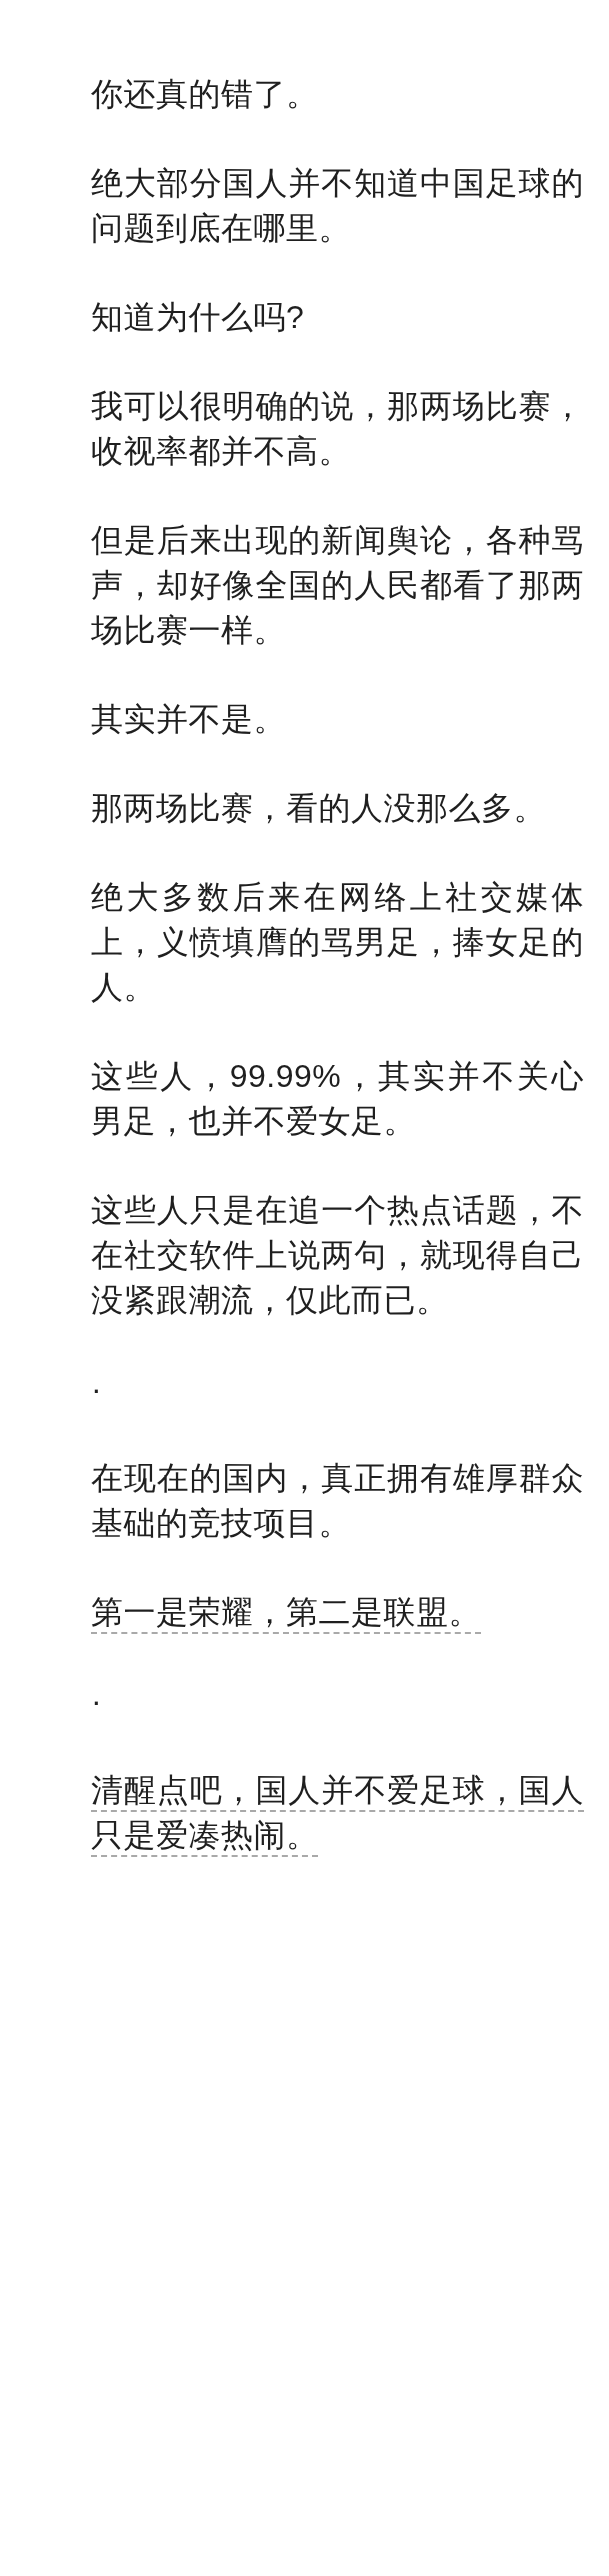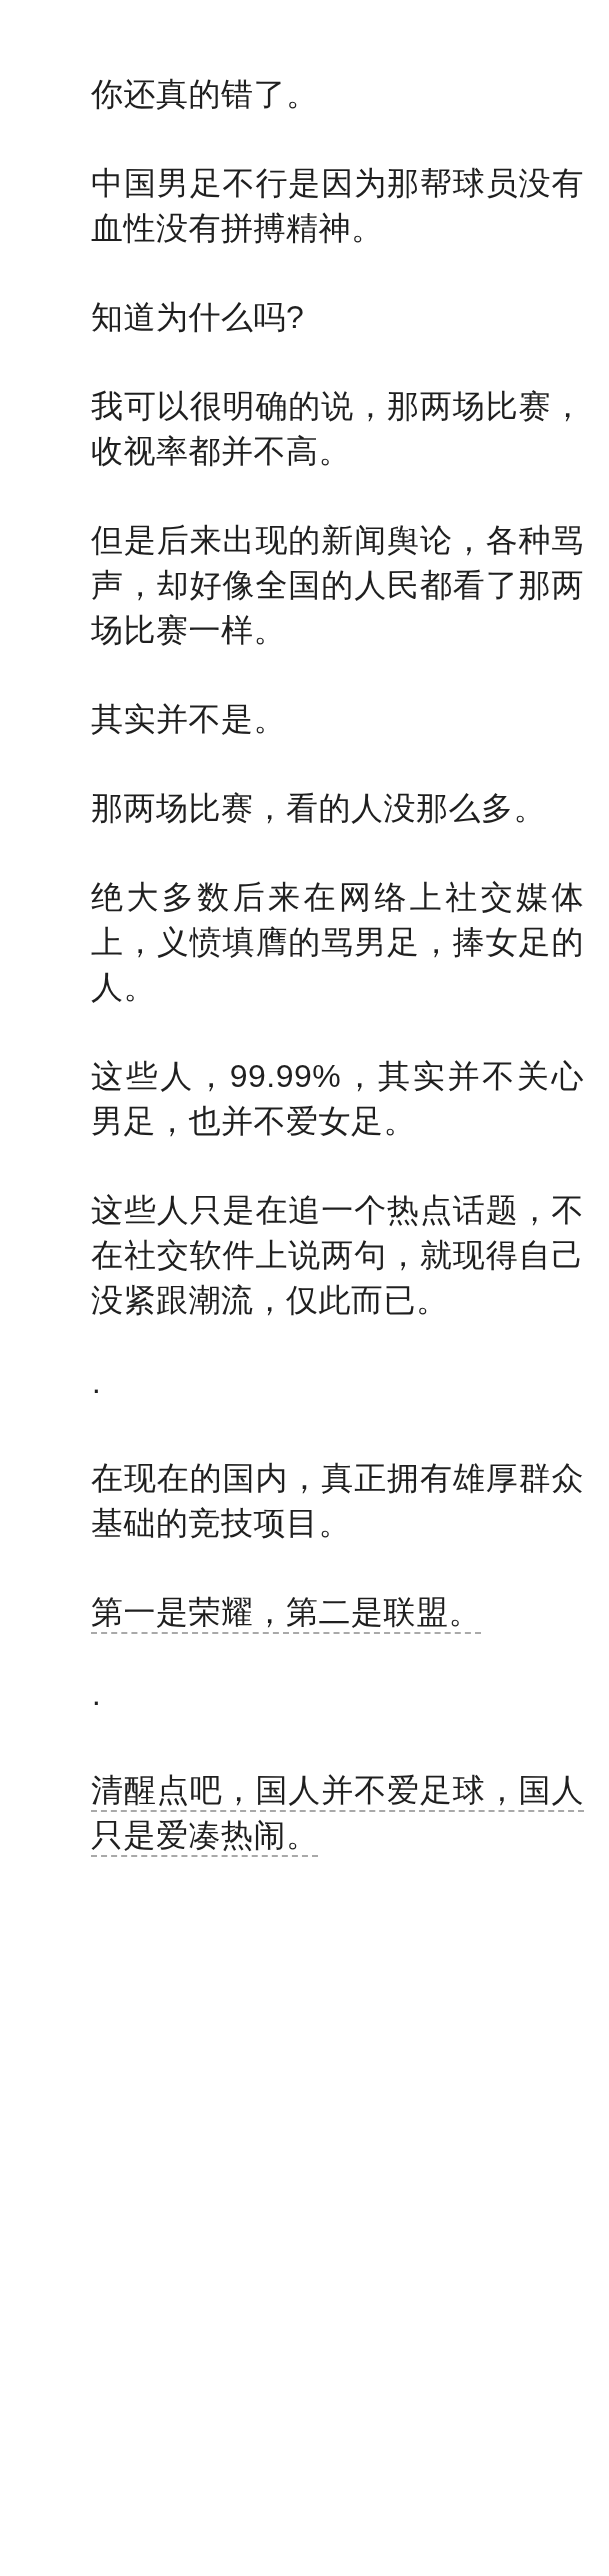--- a/index.html
+++ b/index.html
@@ -75,21 +75,21 @@
     height:27px;
     background:var(--scrollbar-color);
     border-radius:1.9px 0 0 1.9px;
   }
 </style>
 </head>
 <body>
 
 <main class="article">
     <p class="para">你还真的错了。</p>
-    <p class="para">中国男足不行是因为那帮球员没有血性没有拼搏精神。</p>
+    <p class="para">绝大部分国人并不知道中国足球的问题到底在哪里。</p>
     <p class="para">知道为什么吗?</p>
     <p class="para">我可以很明确的说，那两场比赛，收视率都并不高。</p>
     <p class="para">但是后来出现的新闻舆论，各种骂声，却好像全国的人民都看了那两场比赛一样。</p>
     <p class="para">其实并不是。</p>
     <p class="para">那两场比赛，看的人没那么多。</p>
     <p class="para">绝大多数后来在网络上社交媒体上，义愤填膺的骂男足，捧女足的人。</p>
     <p class="para">这些人，99.99%，其实并不关心男足，也并不爱女足。</p>
     <p class="para">这些人只是在追一个热点话题，不在社交软件上说两句，就现得自己没紧跟潮流，仅此而已。</p>
     <p class="para dot">·</p>
     <p class="para">在现在的国内，真正拥有雄厚群众基础的竞技项目。</p>

